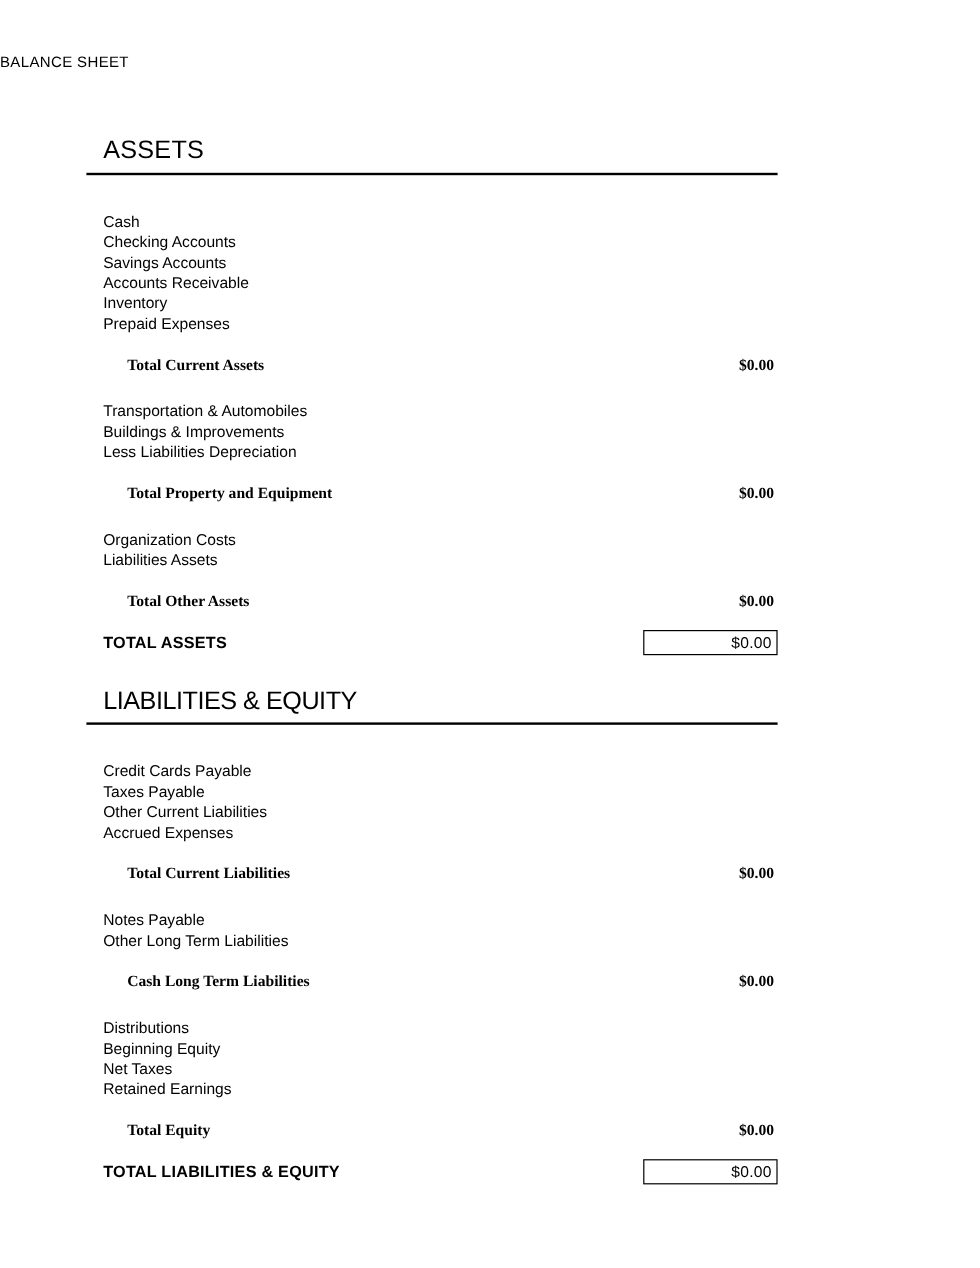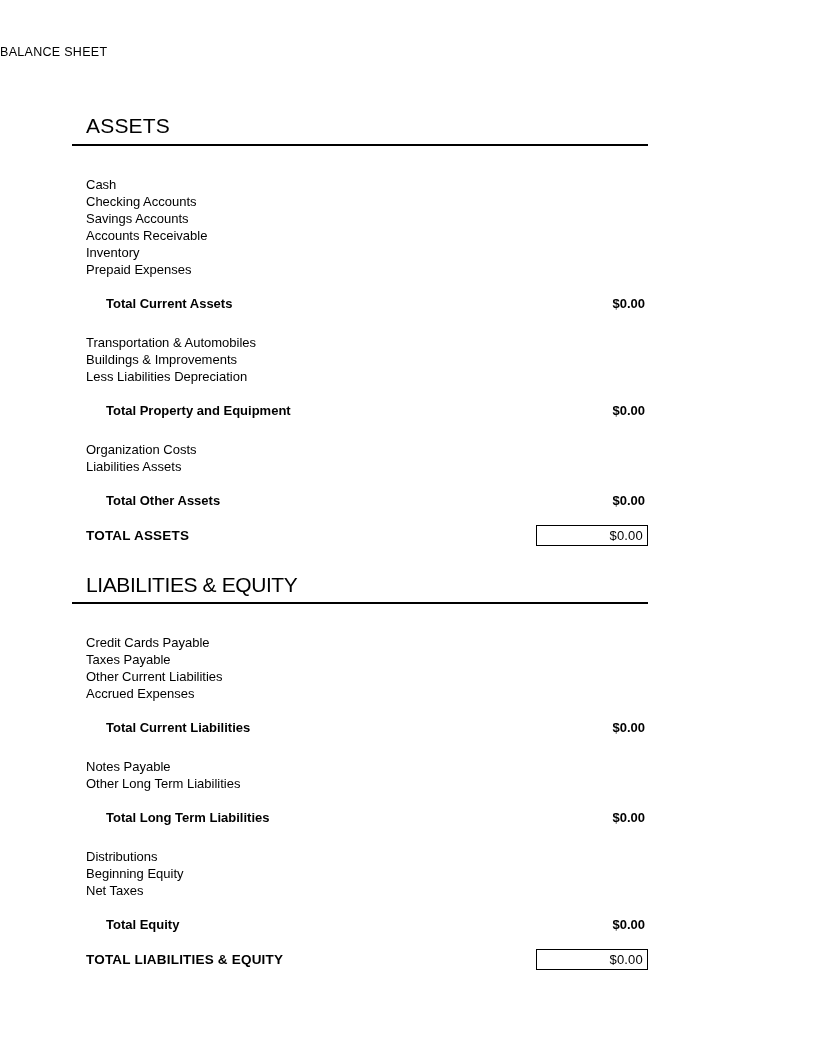--- a/index.html
+++ b/index.html
@@ -83,20 +83,21 @@
   }
 
   
   .item .label { padding-left: 14px; }
   .item .value { width: 120px; padding-right: 3px; }
 
   
   .subtotal {
     font-weight: bold;
     font-size: 13px;
+    font-family: Liberation Serif, serif;
   }
   .subtotal .label { padding-left: 34px; }
   .subtotal .value { width: 120px; padding-right: 3px; }
 
   
   .grandtotal {
     font-weight: bold;
     font-size: 13.5px;
     letter-spacing: 0.2px;
     height: 21px;
@@ -265,38 +266,42 @@
           <span class="value"></span>
         </div>
         <div class="row item">
           <span class="label">Other Long Term Liabilities</span>
           <span class="value"></span>
         </div>
 
         <div class="gap-md"></div>
 
         <div class="row subtotal">
-          <span class="label">Total Long Term Liabilities</span>
+          <span class="label">Cash Long Term Liabilities</span>
           <span class="value">$0.00</span>
         </div>
       </div>
 
       <div class="gap-lg"></div>
 
       <div class="group">
         <div class="row item">
           <span class="label">Distributions</span>
           <span class="value"></span>
         </div>
         <div class="row item">
           <span class="label">Beginning Equity</span>
           <span class="value"></span>
         </div>
         <div class="row item">
           <span class="label">Net Taxes</span>
+          <span class="value"></span>
+        </div>
+        <div class="row item">
+          <span class="label">Retained Earnings</span>
           <span class="value"></span>
         </div>
 
         <div class="gap-md"></div>
 
         <div class="row subtotal">
           <span class="label">Total Equity</span>
           <span class="value">$0.00</span>
         </div>
       </div>

